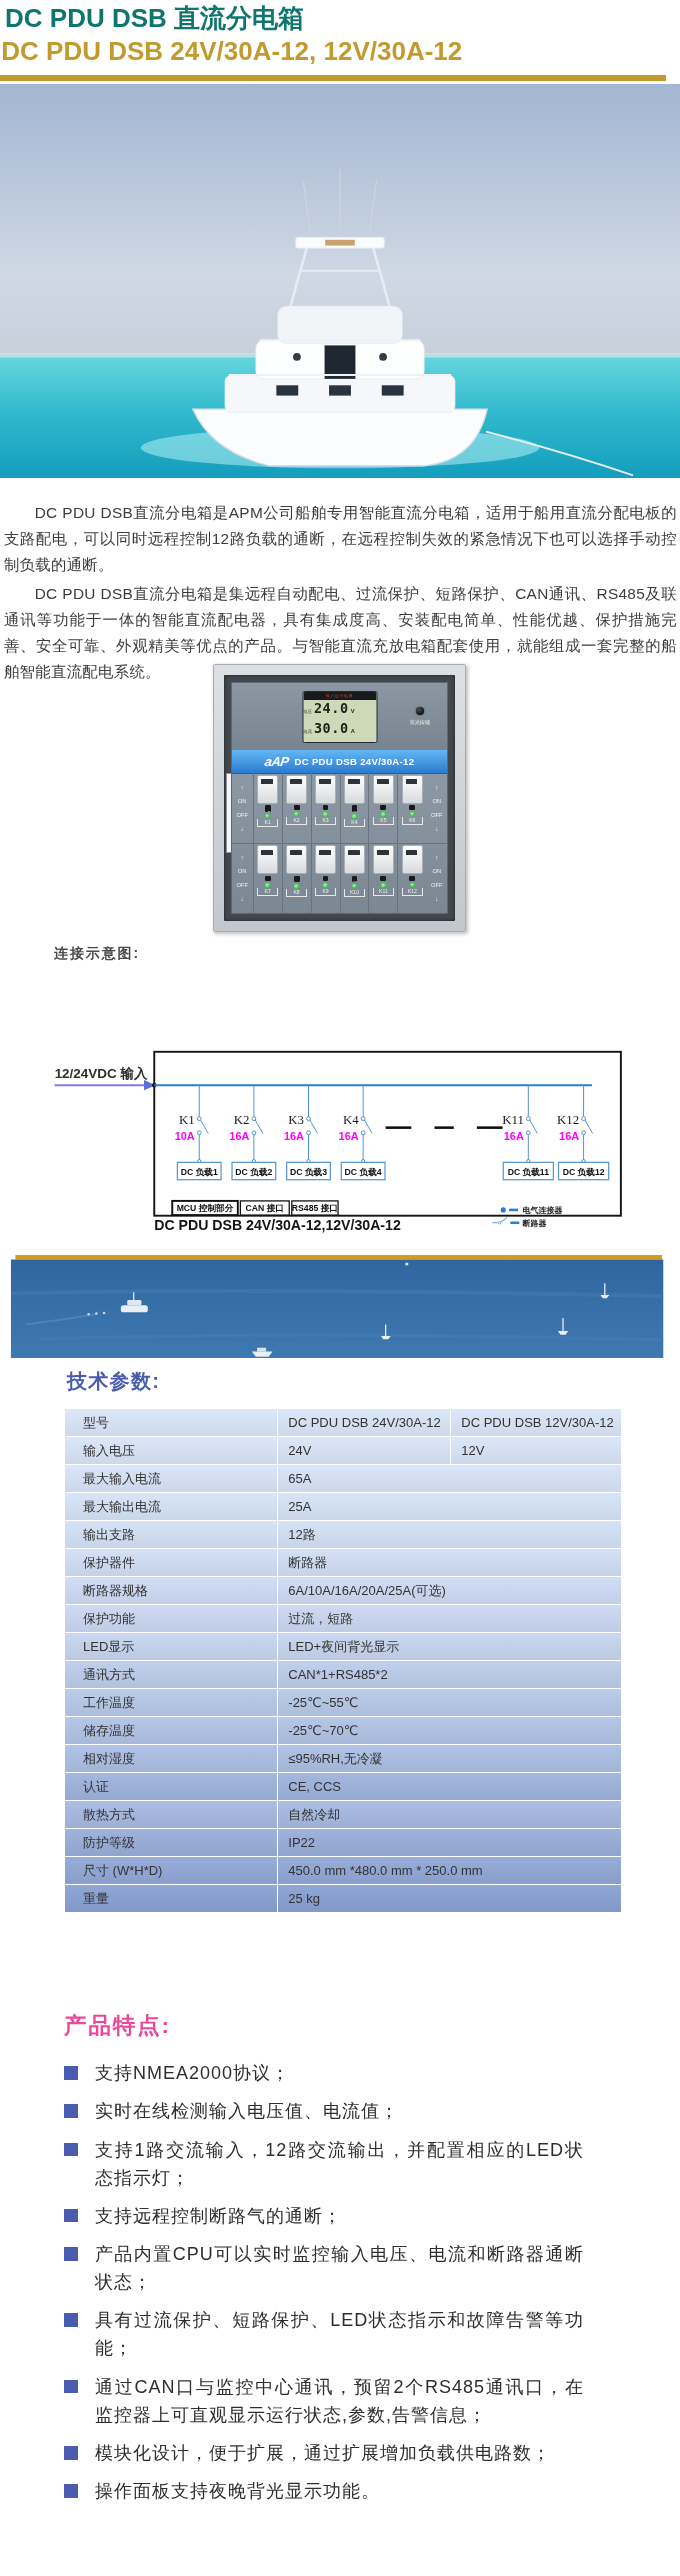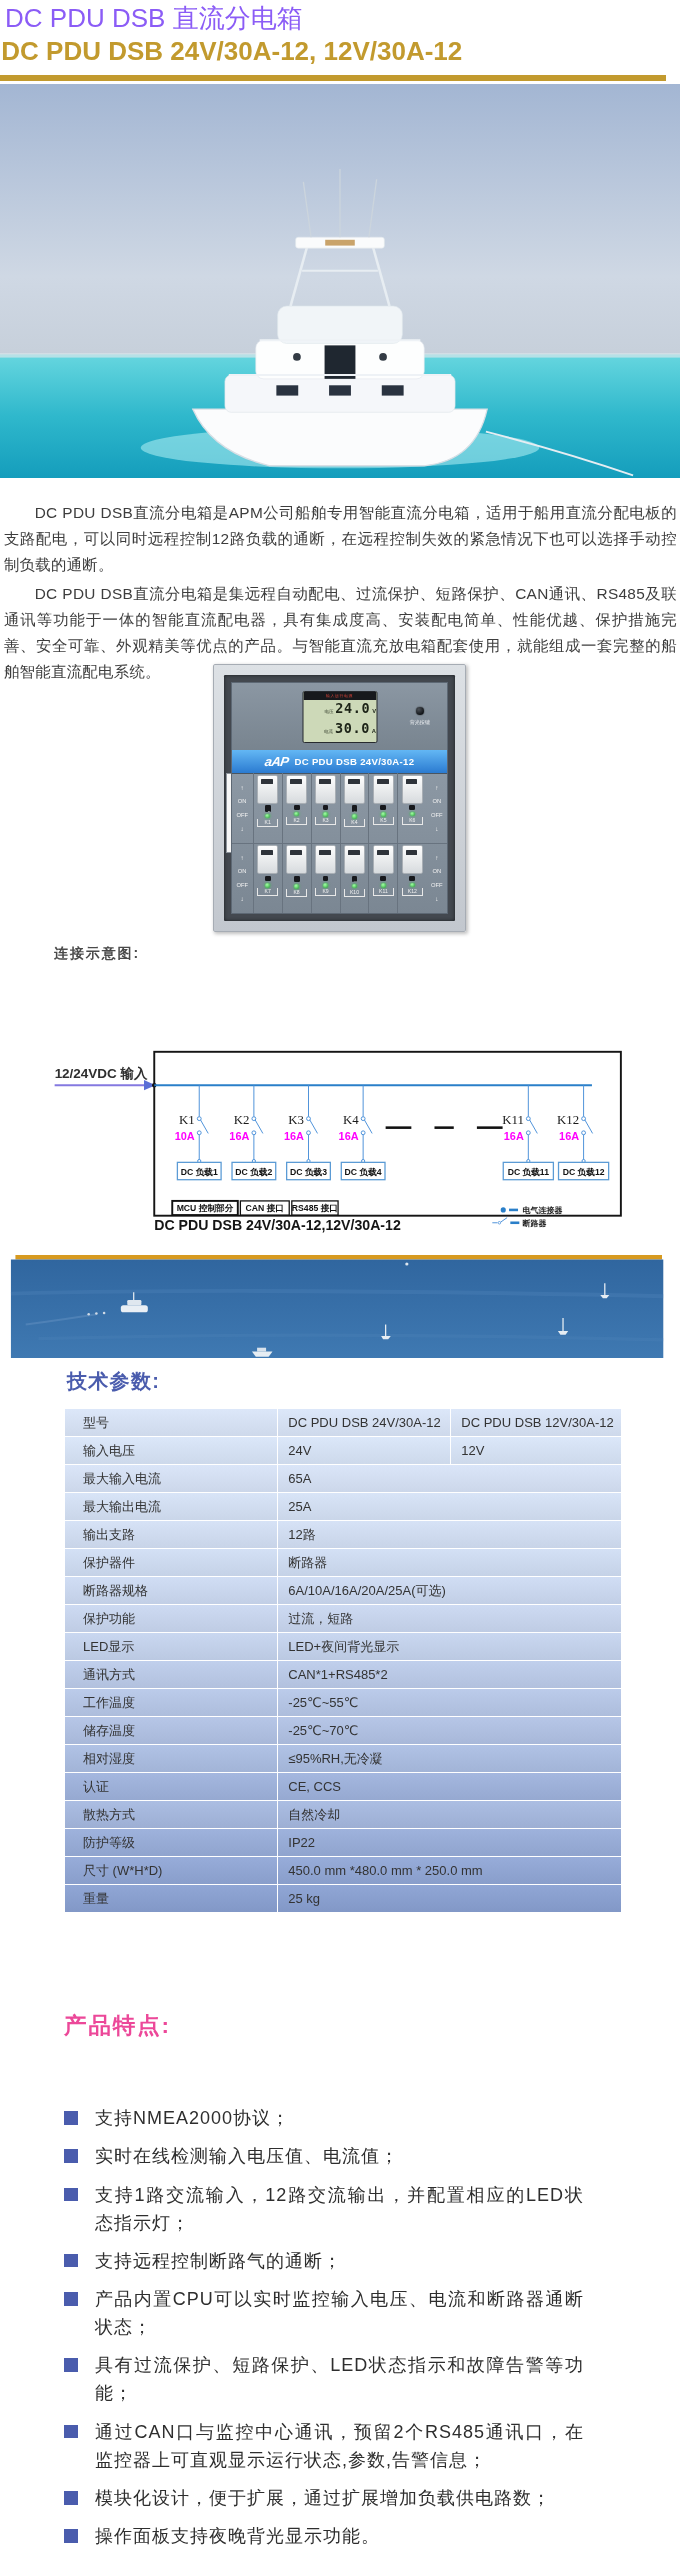--- a/index.html
+++ b/index.html
@@ -1,20 +1,20 @@
 <!DOCTYPE html>
 <html style="font-size:10.3px"><head>
 <meta charset="utf-8">
 <style>
   html,body{margin:0;padding:0;background:#fff;}
   .page{position:relative;width:680px;height:2576px;background:#fff;overflow:hidden;
         font-family:"Liberation Sans","DejaVu Sans",sans-serif;}
 
   
-  .title1{position:absolute;left:5.1px;top:1.3px;font-size:26px;font-weight:normal;color:#8b5cf6;white-space:nowrap;}
+  .title1{position:absolute;left:5.1px;top:1.3px;font-size:26px;font-weight:bold;color:#0f766e;white-space:nowrap;}
   .title2{position:absolute;left:1.3px;top:36px;font-size:26px;font-weight:bold;color:#c29a2e;white-space:nowrap;}
   .title-rule{position:absolute;left:0;top:75px;width:666px;height:5.8px;background:#c29a2e;}
 
   
   .hero{position:absolute;left:0;top:84px;width:680px;height:394px;}
 
   
   .intro{position:absolute;left:3.9px;width:673px;font-size:15.4px;line-height:26px;color:#3d3d3d;
          text-align:justify;text-indent:2em;letter-spacing:0.3px;}
   .p1{top:485px;} .p2{top:566px;}
@@ -26,21 +26,21 @@
   .dev-frame{position:absolute;left:9.6px;top:9.6px;right:9.6px;bottom:9.6px;background:#43484f;border-radius:1.3px;
              box-shadow:inset 0 0 3.9px rgba(0,0,0,.6);}
   .dev-label-strip{position:absolute;left:11.6px;top:108px;width:7px;height:78px;background:#f7f7f7;border:0.6px solid #8d949c;}
   .dev-panel{position:absolute;left:16.7px;top:16.7px;right:16.7px;bottom:16.7px;
              background:linear-gradient(180deg,#97a3af,#7b8793);border:0.6px solid #5d6874;}
   .dev-display{position:absolute;left:0;top:0;right:0;height:67px;
                background:linear-gradient(180deg,#8b97a3,#78848f);border-bottom:0.6px solid #5f6a76;}
   .lcd{position:absolute;left:50%;top:8.4px;transform:translateX(-50%);width:73px;height:50px;
        background:#cdd9b8;border:1.9px solid #272a2e;border-radius:1.9px;overflow:hidden;}
   .lcd-top{height:7.7px;background:#17191c;color:#e04438;font-size:3.9px;line-height:7.7px;text-align:center;letter-spacing:0.6px;}
-  .lcd-row{display:flex;align-items:baseline;justify-content:flex-end;gap:1.9px;height:20.6px;}
+  .lcd-row{display:flex;align-items:baseline;justify-content:flex-start;gap:1.9px;height:20.6px;}
   .lcd-lab{font-size:4.5px;color:#37402e;}
   .lcd-val{font-family:"DejaVu Sans Mono",monospace;font-size:13.5px;font-weight:bold;color:#1d2418;letter-spacing:0.6px;}
   .lcd-unit{font-size:5.8px;font-weight:bold;color:#1d2418;}
   .backlight-btn{position:absolute;right:23px;top:24.4px;width:8.4px;height:8.4px;border-radius:50%;
                  background:radial-gradient(circle at 35% 30%,#4a4f55,#111418 70%);box-shadow:0 0 1.3px #000;}
   .backlight-lab{position:absolute;right:9px;top:36px;width:37px;text-align:center;font-size:5.1px;color:#eceff2;}
   .dev-band{position:absolute;left:0;top:67px;right:0;height:23px;display:flex;align-items:center;justify-content:center;gap:6.4px;
             background:linear-gradient(180deg,#63b7f4,#2b7bd1);border-bottom:0.6px solid #4a5560;}
   .dev-logo{font-size:13px;font-weight:bold;font-style:italic;color:#fff;letter-spacing:-0.6px;transform:skewX(-8deg);}
   .dev-model{font-size:9.6px;font-weight:bold;color:#fff;letter-spacing:0.3px;}
@@ -70,21 +70,21 @@
 
   
   .tech-heading{position:absolute;left:67px;top:1368px;font-size:20px;font-weight:bold;color:#4a5cad;letter-spacing:1.3px;}
   .spec-wrap{position:absolute;left:64px;top:1408px;width:557px;}
   .spec-table{width:100%;border-collapse:separate;border-spacing:1.3px;table-layout:fixed;}
   .spec-table td{height:27px;vertical-align:middle;font-size:13px;color:#333;padding:0 3.9px 0 10.3px;overflow:hidden;white-space:nowrap;}
   .spec-table td.lab{padding-left:18px;}
 
   
   .features-heading{position:absolute;left:64px;top:2010px;font-size:22.5px;font-weight:bold;color:#ec4899;letter-spacing:1.9px;}
-  .features{position:absolute;left:64px;top:2059px;width:566px;margin-top:45px;}
+  .features{position:absolute;left:64px;top:2059px;width:566px;}
   .feature{display:flex;margin-bottom:10.3px;}
   .bullet{flex:0 0 auto;width:13.5px;height:13.5px;background:#4a5cad;margin-top:7px;margin-right:17.4px;}
   .ftext{font-size:18px;line-height:28px;color:#2e2e2e;letter-spacing:1px;max-width:489px;text-align:justify;}
 </style>
 </head>
 <body>
 
 <div class="page">
 
   <div class="title1">DC PDU DSB 直流分电箱</div>

